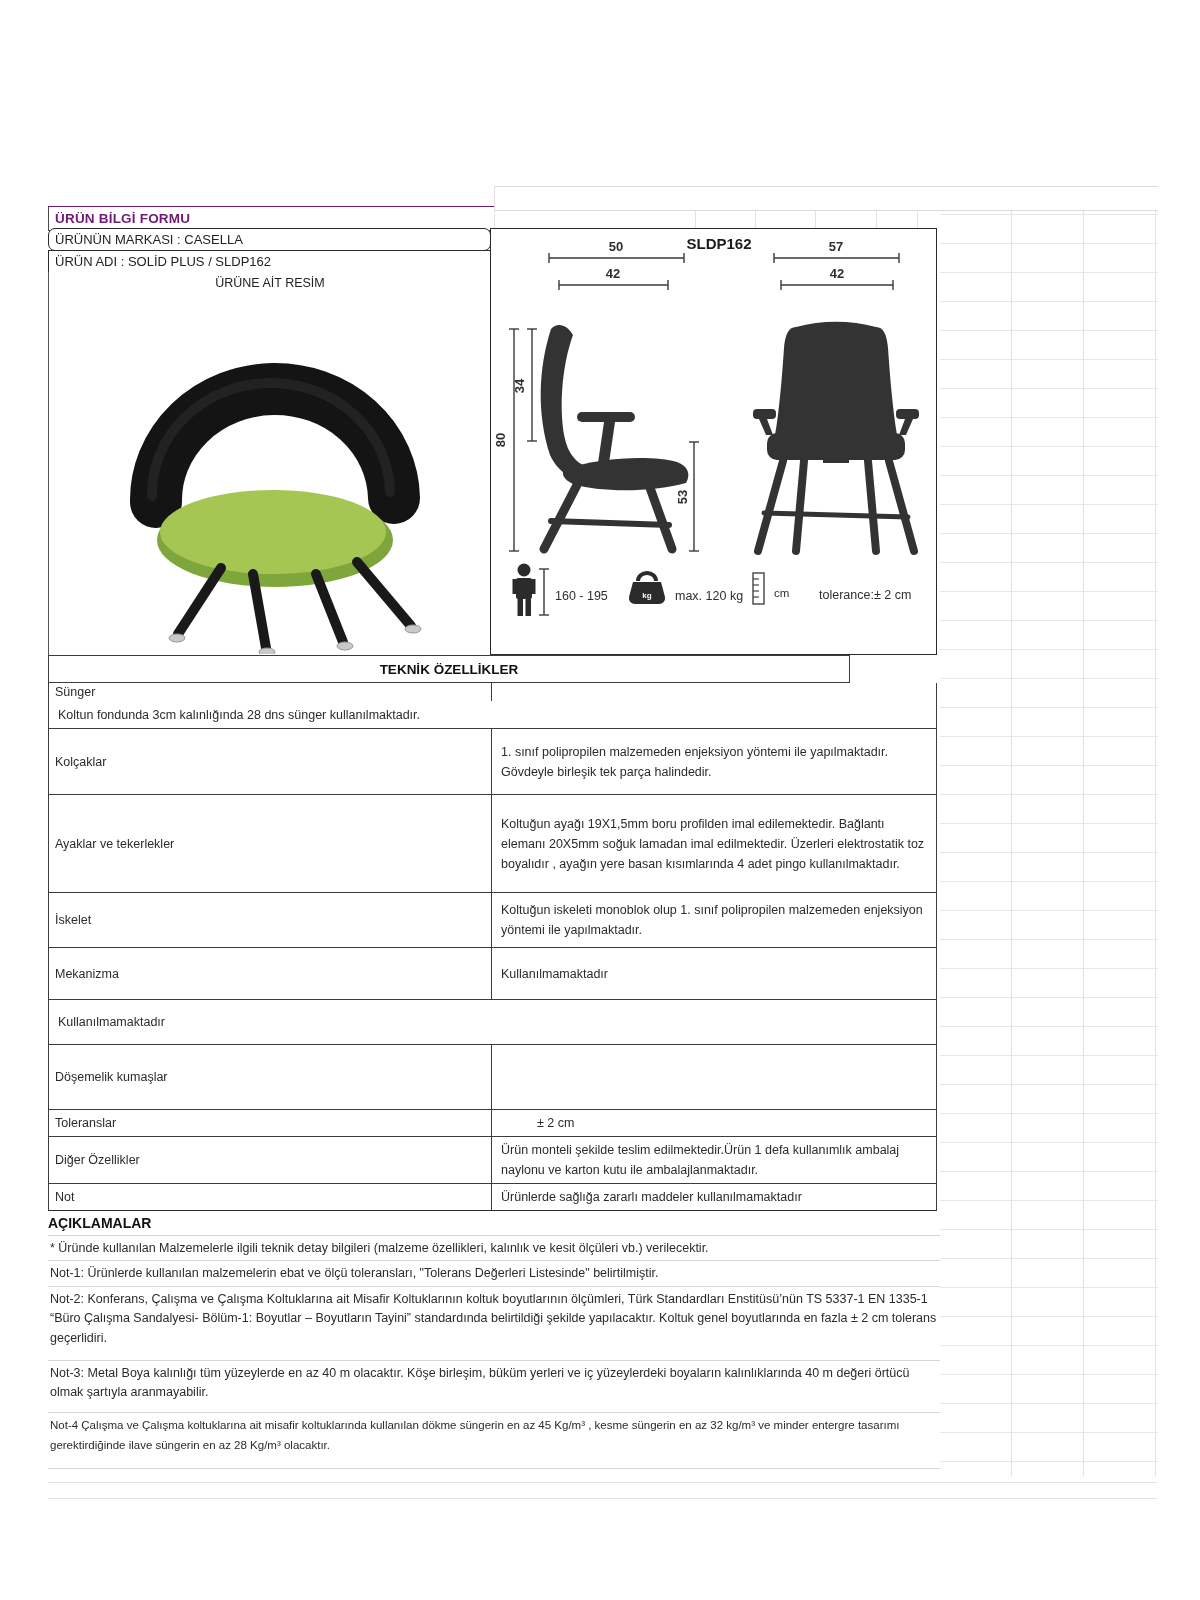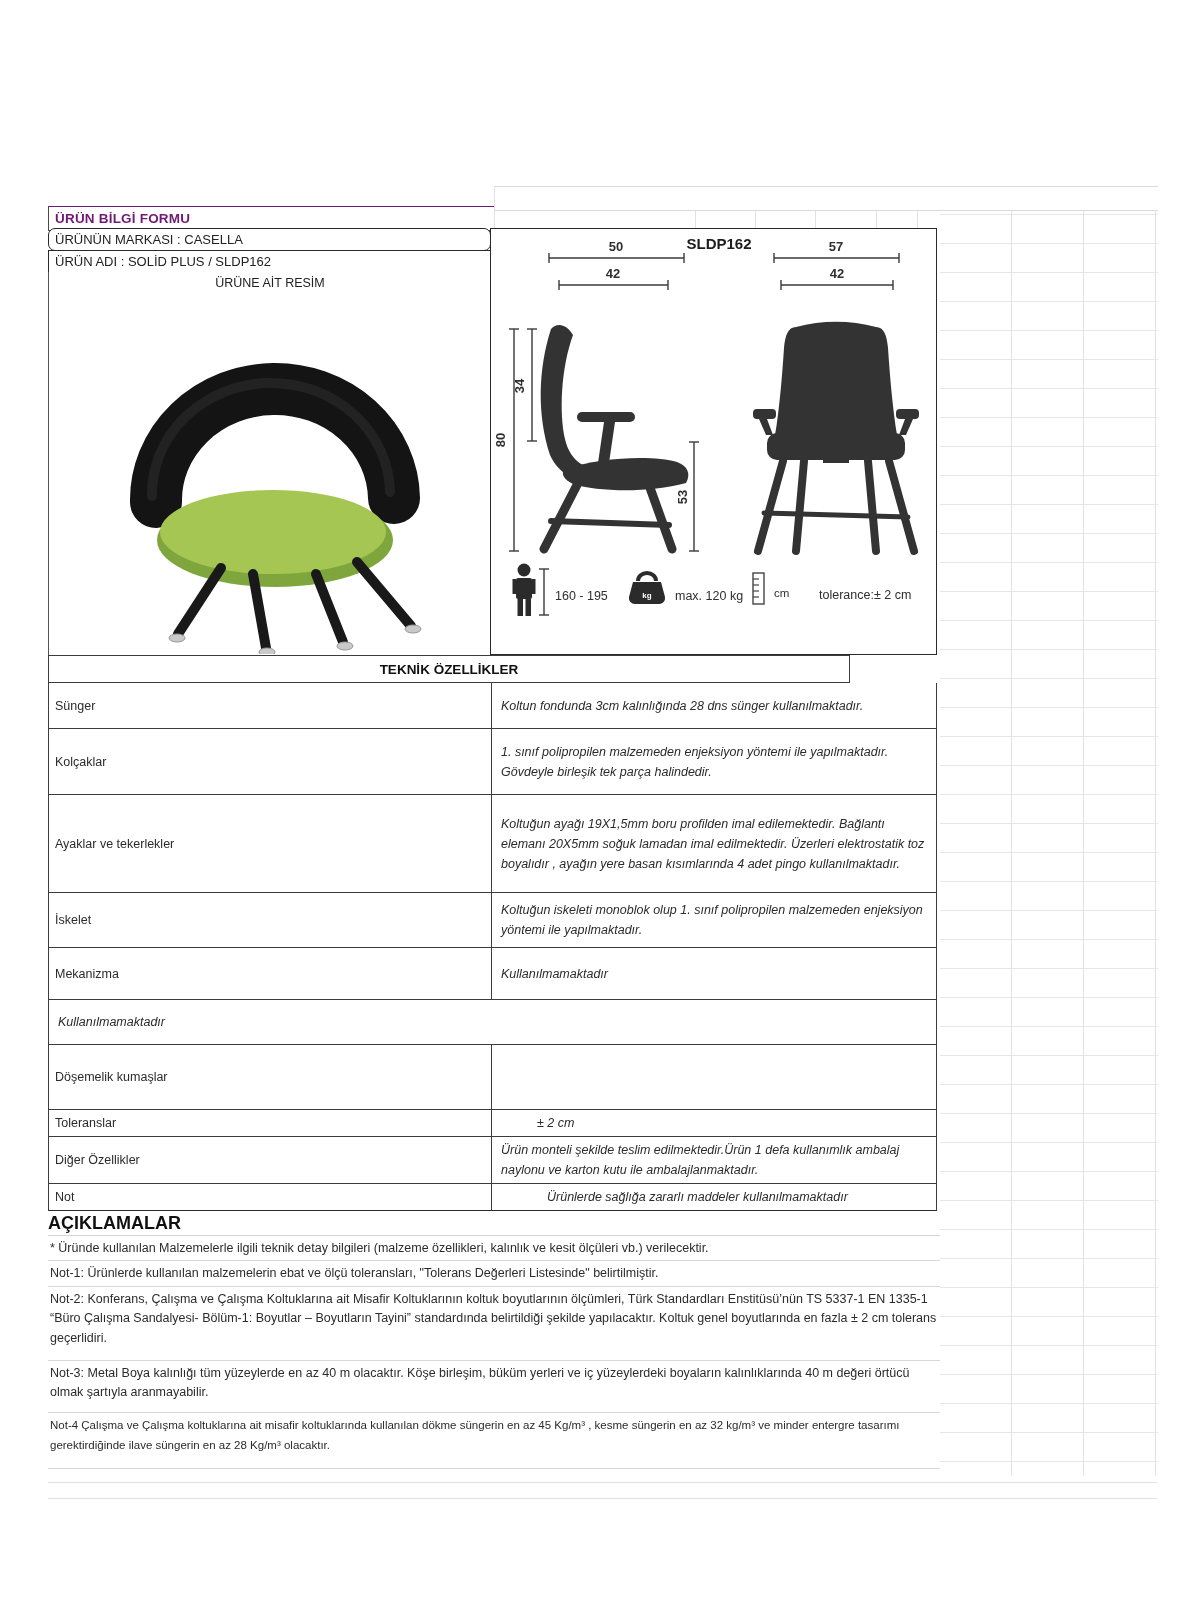--- a/index.html
+++ b/index.html
@@ -43,30 +43,30 @@
 
   
   .teknik-header { position:absolute; left:48px; top:655px; width:802px; height:28px;
     background:#fff; border:1px solid #3c3c3c; display:flex; align-items:center; justify-content:center;
     font-size:13.5px; font-weight:bold; color:#111; }
 
   
   .spec-table { position:absolute; left:48px; top:683px; width:889px; background:#fff;
     border-left:1px solid #3c3c3c; border-right:1px solid #3c3c3c; border-bottom:2px solid #2a2a2a; }
   .spec-row { display:flex; border-bottom:1px solid #3c3c3c; }
-  .spec-row:last-child { border-bottom:none;gap:46px; }
+  .spec-row:last-child { border-bottom:none; }
   .spec-label { width:443px; border-right:1px solid #3c3c3c; display:flex; align-items:center;
     padding:2px 6px; font-size:12.5px; color:#2b2b2b; }
   .spec-value { flex:1; display:flex; align-items:center; padding:4px 9px;
-    font-size:12.5px; line-height:1.6; color:#2b2b2b;font-style:italic; }
+    font-size:12.5px; line-height:1.6; color:#2b2b2b; }
 
   
   .notes-header { position:absolute; left:48px; top:1211px; width:892px; height:25px;
     background:#fff; display:flex; align-items:center; border-bottom:1px solid #d4d4d4;
-    font-size:18px; font-weight:bold; color:#111; }
+    font-size:14px; font-weight:bold; color:#111; }
   .note-row { position:absolute; left:48px; width:892px; background:#fff;
     border-bottom:1px solid #d8d8d8; font-size:12.5px; line-height:1.55; color:#2b2b2b;
     padding:3px 2px; }
   .note-row.small { font-size:11.5px; line-height:1.7; }
 </style>
 </head>
 <body>
 
 <div class="sheet">
 
@@ -212,21 +212,21 @@
         </g>
         <text x="283" y="368" font-size="11.5">cm</text>
         <text x="328" y="370" font-size="12.5">tolerance:± 2 cm</text>
       </g>
     </svg>
   </div>
 
   <div class="teknik-header">TEKNİK ÖZELLİKLER</div>
 
   <div class="spec-table">
-    <div class="spec-row" style="height:46px;">
+    <div class="spec-row" style="height:46px;flex-direction:column;">
       <div class="spec-label">Sünger</div>
       <div class="spec-value">Koltun fondunda 3cm kalınlığında 28 dns sünger kullanılmaktadır.</div>
     </div>
     <div class="spec-row" style="height:66px;">
       <div class="spec-label">Kolçaklar</div>
       <div class="spec-value">1. sınıf polipropilen malzemeden enjeksiyon yöntemi ile yapılmaktadır. Gövdeyle birleşik tek parça halindedir.</div>
     </div>
     <div class="spec-row" style="height:98px;">
       <div class="spec-label">Ayaklar ve tekerlekler</div>
       <div class="spec-value">Koltuğun ayağı 19X1,5mm boru profilden imal edilemektedir. Bağlantı elemanı 20X5mm soğuk lamadan imal edilmektedir. Üzerleri elektrostatik toz boyalıdır , ayağın yere basan kısımlarında 4 adet pingo kullanılmaktadır.</div>

